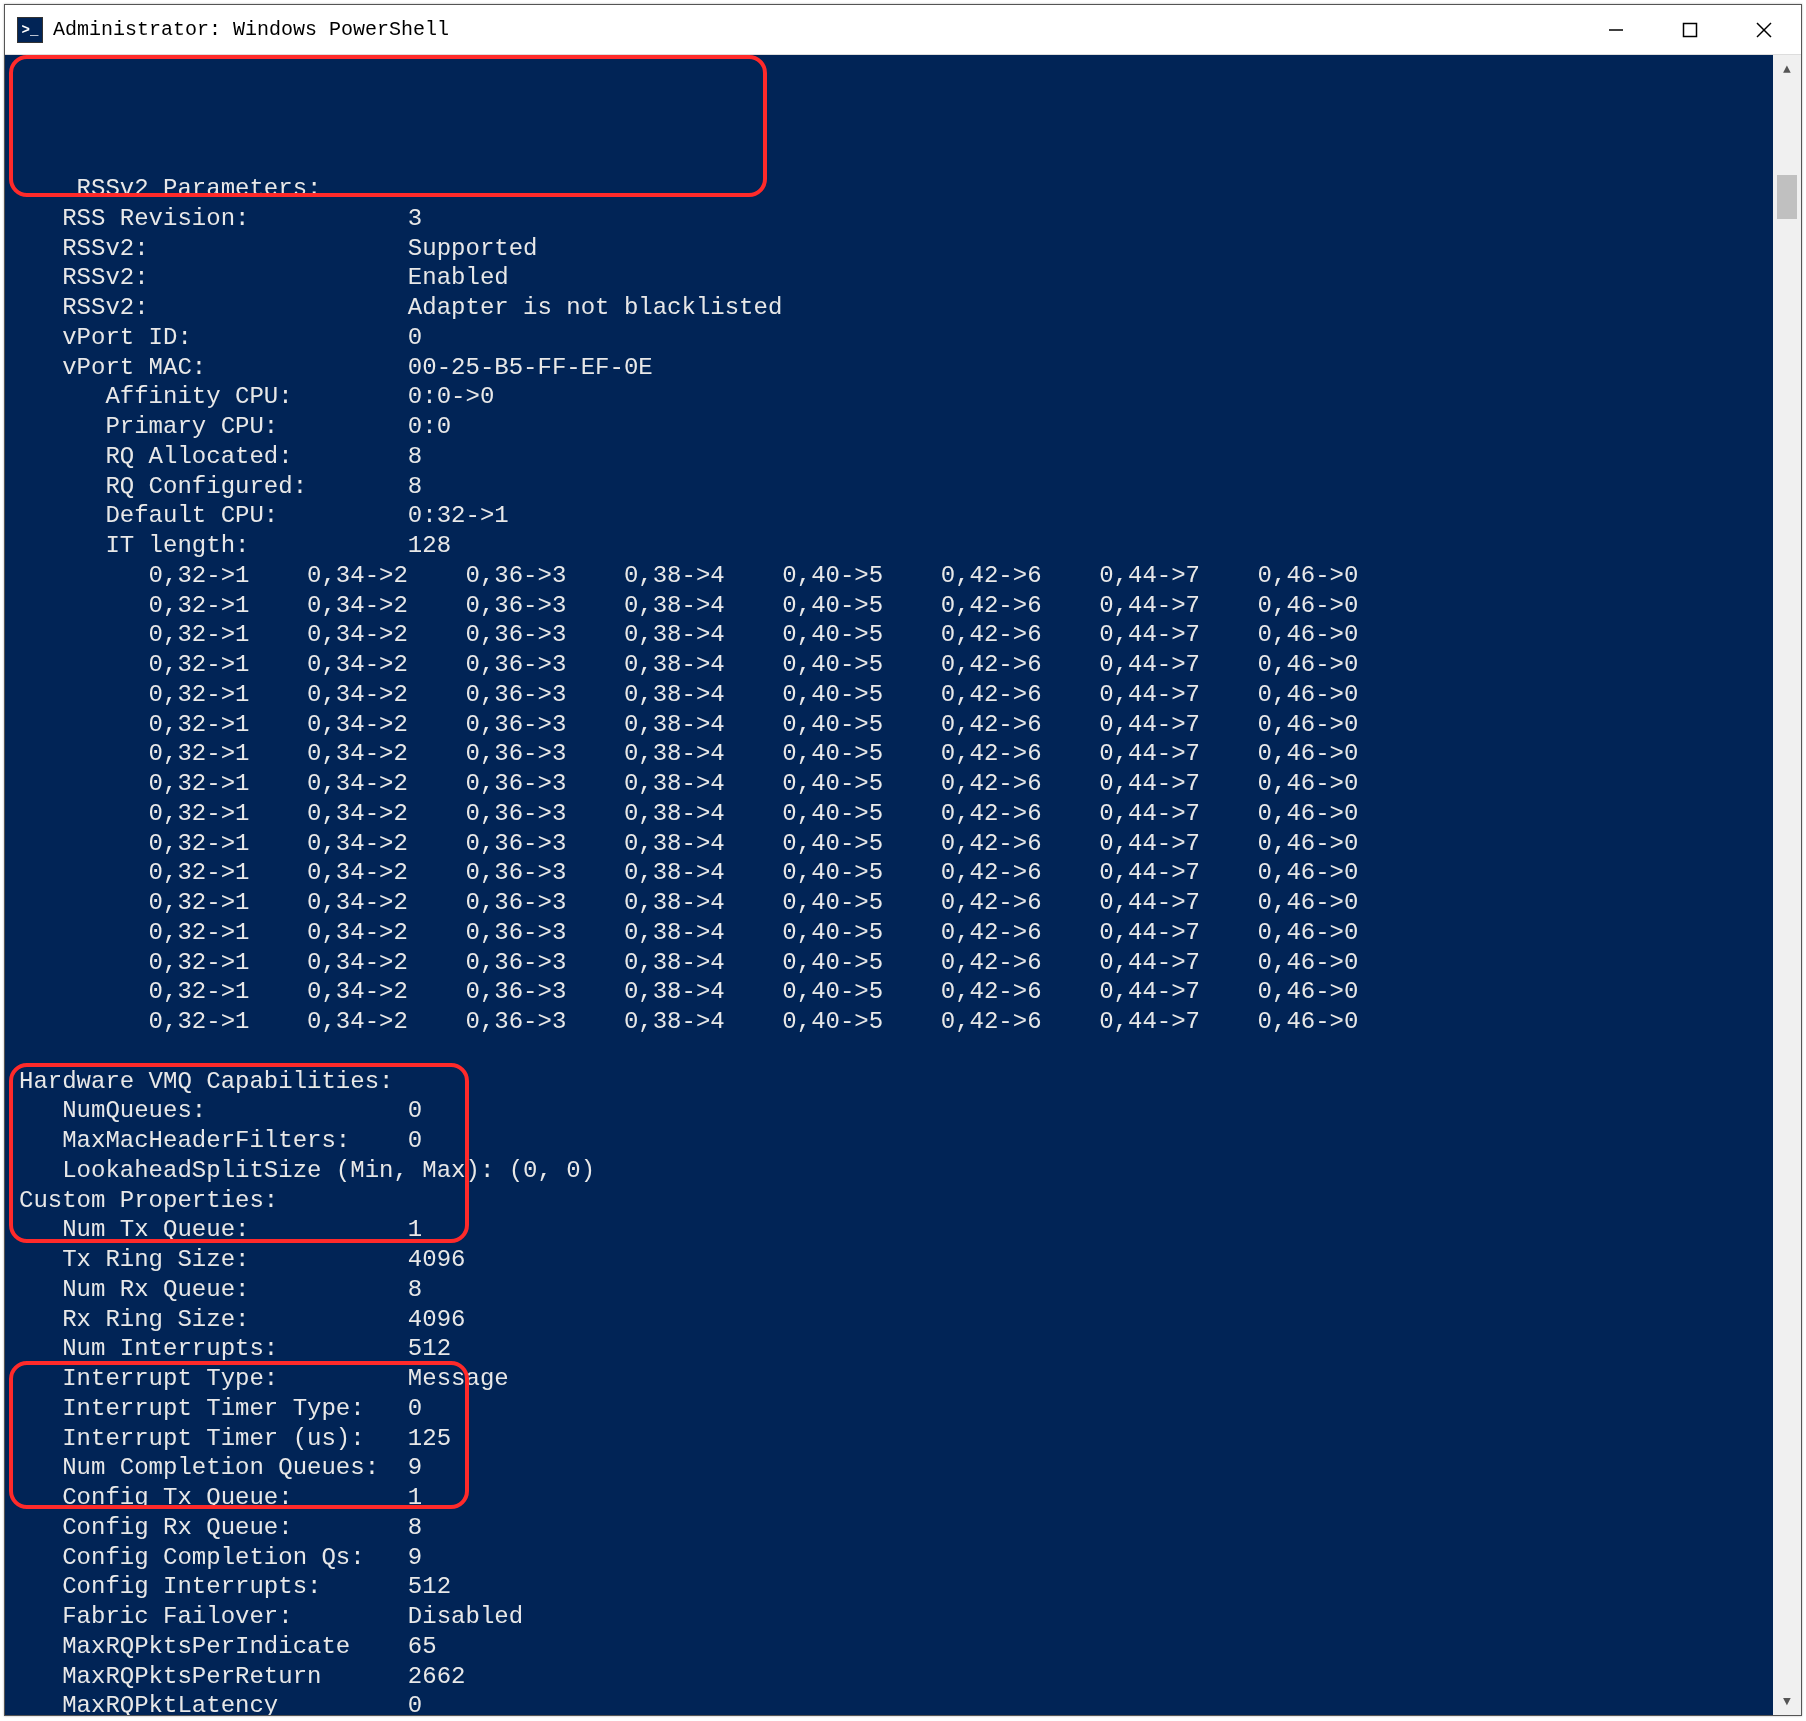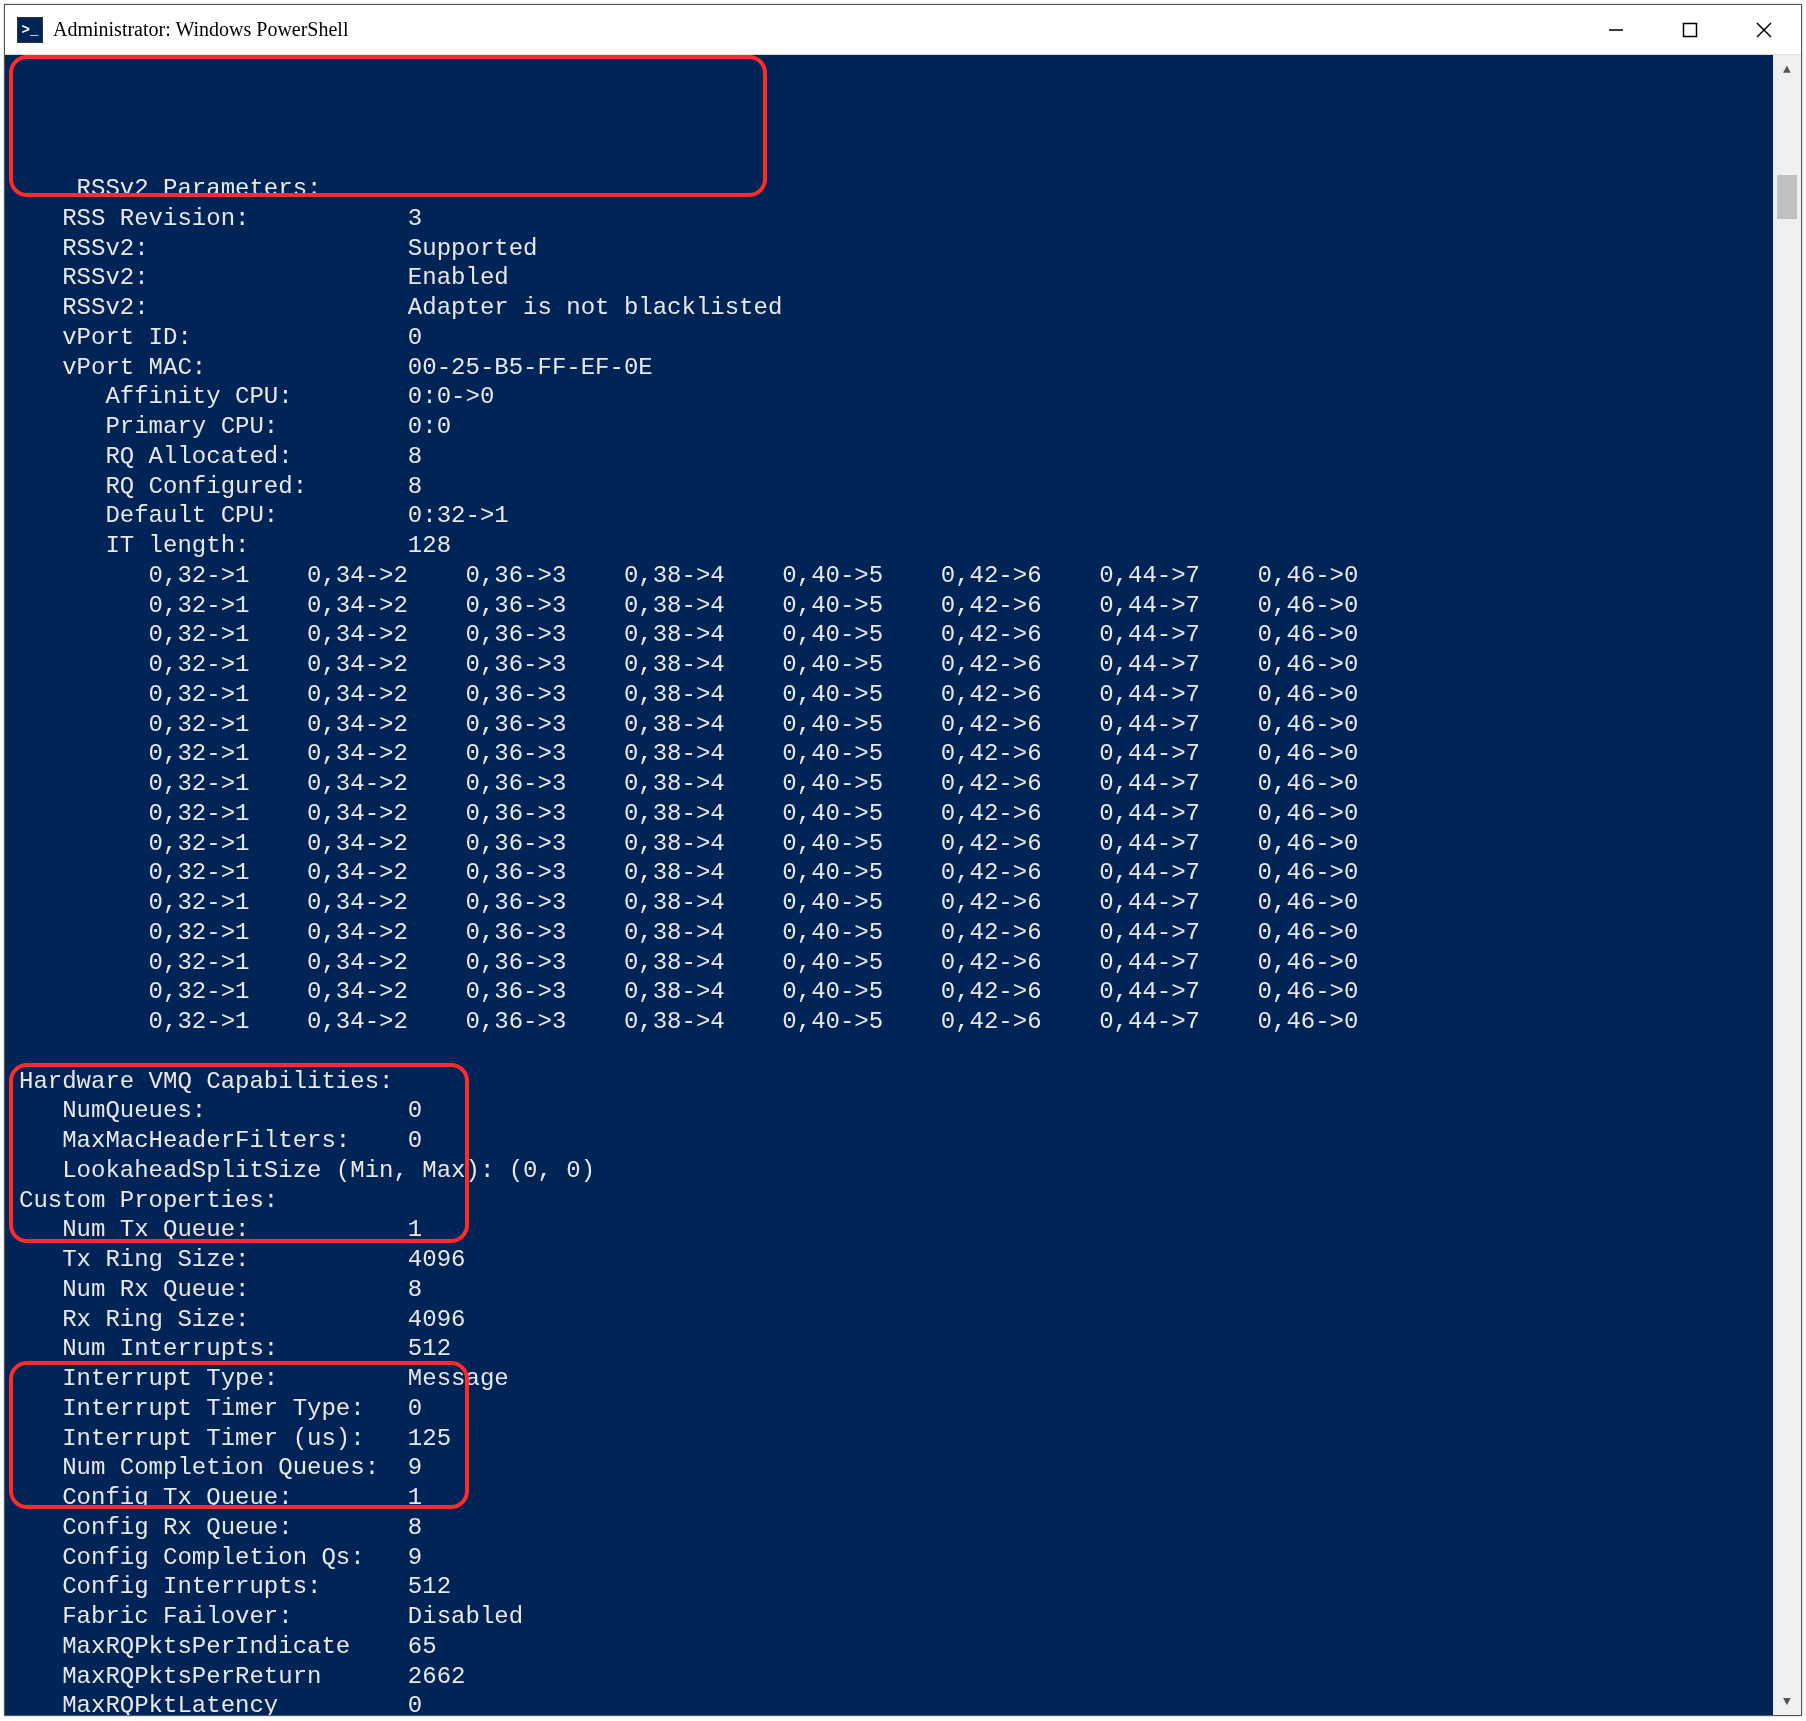--- a/index.html
+++ b/index.html
@@ -31,21 +31,21 @@
     background: #012456;
     border: 1px solid #333;
     display: flex;
     align-items: center;
     justify-content: center;
     color: #fff;
     font-size: 14px;
     font-weight: bold;
   }
   .titlebar .title {
-    font-family: Liberation Serif, serif;
+    font-family: Liberation Mono, monospace;
     font-size: 20px;
     color: #000;
     flex: 1;
   }
   .titlebar .win-controls {
     display: flex;
     height: 100%;
   }
   .titlebar .win-btn {
     width: 74px;

